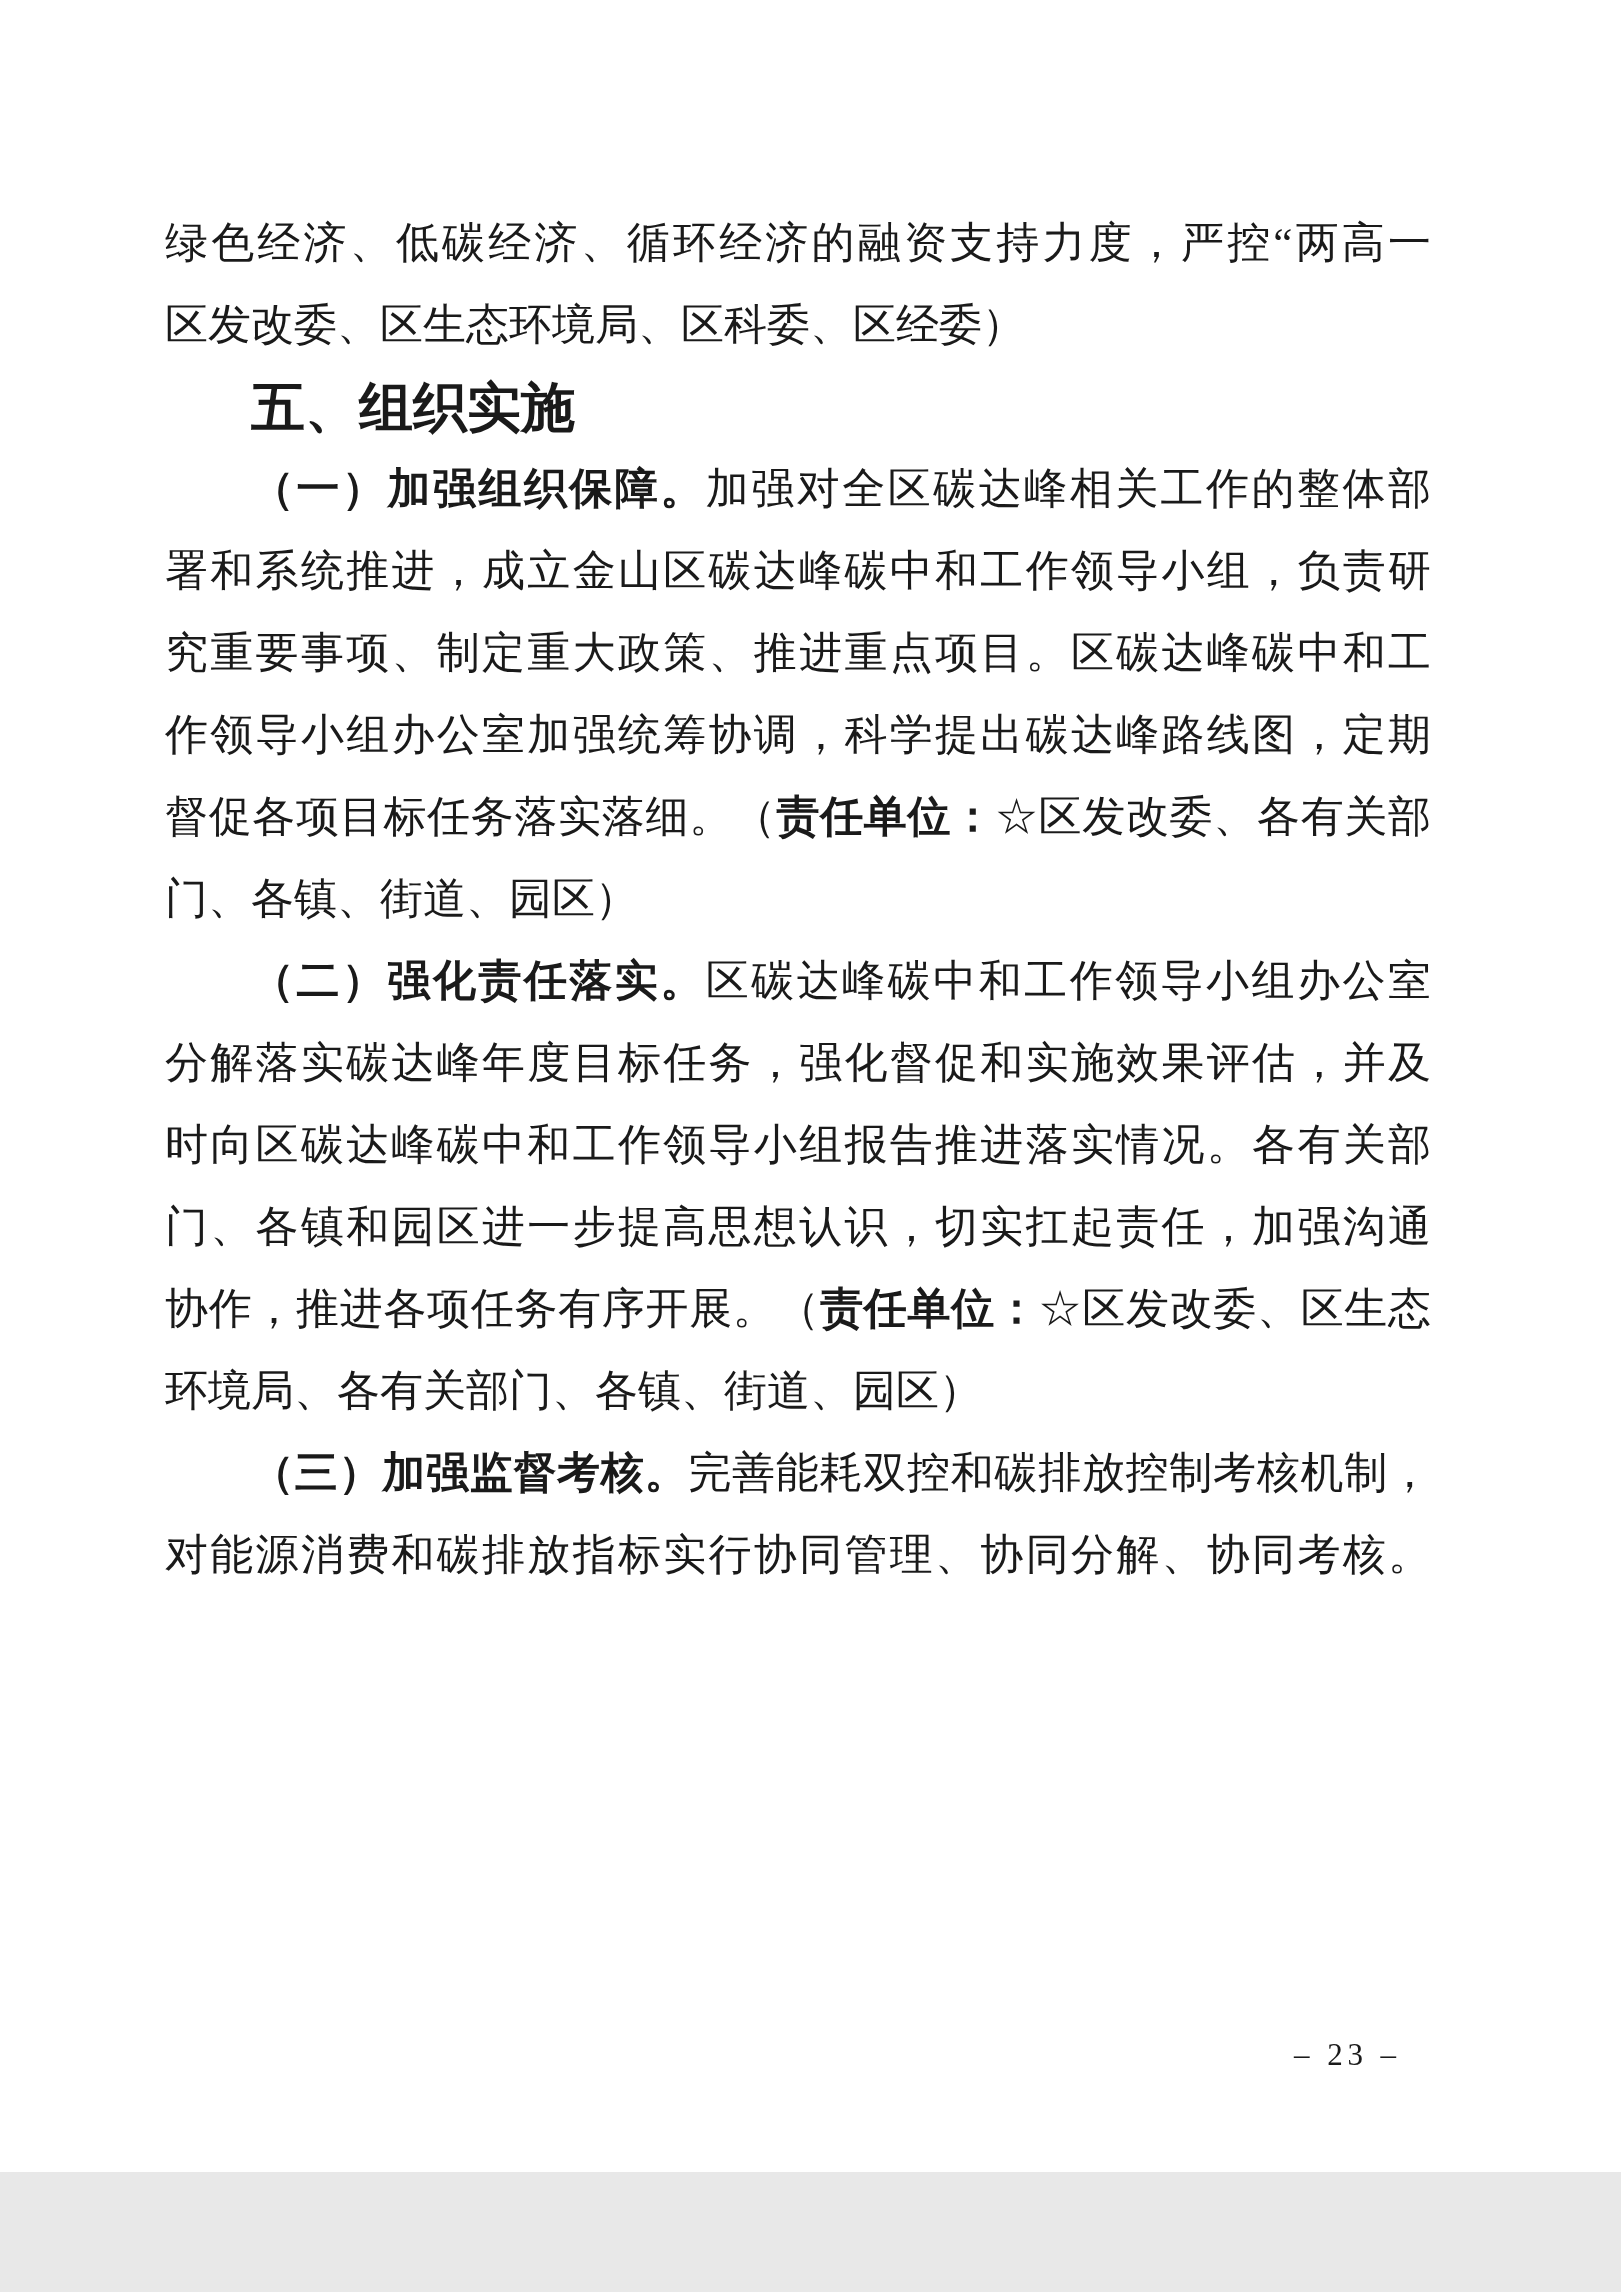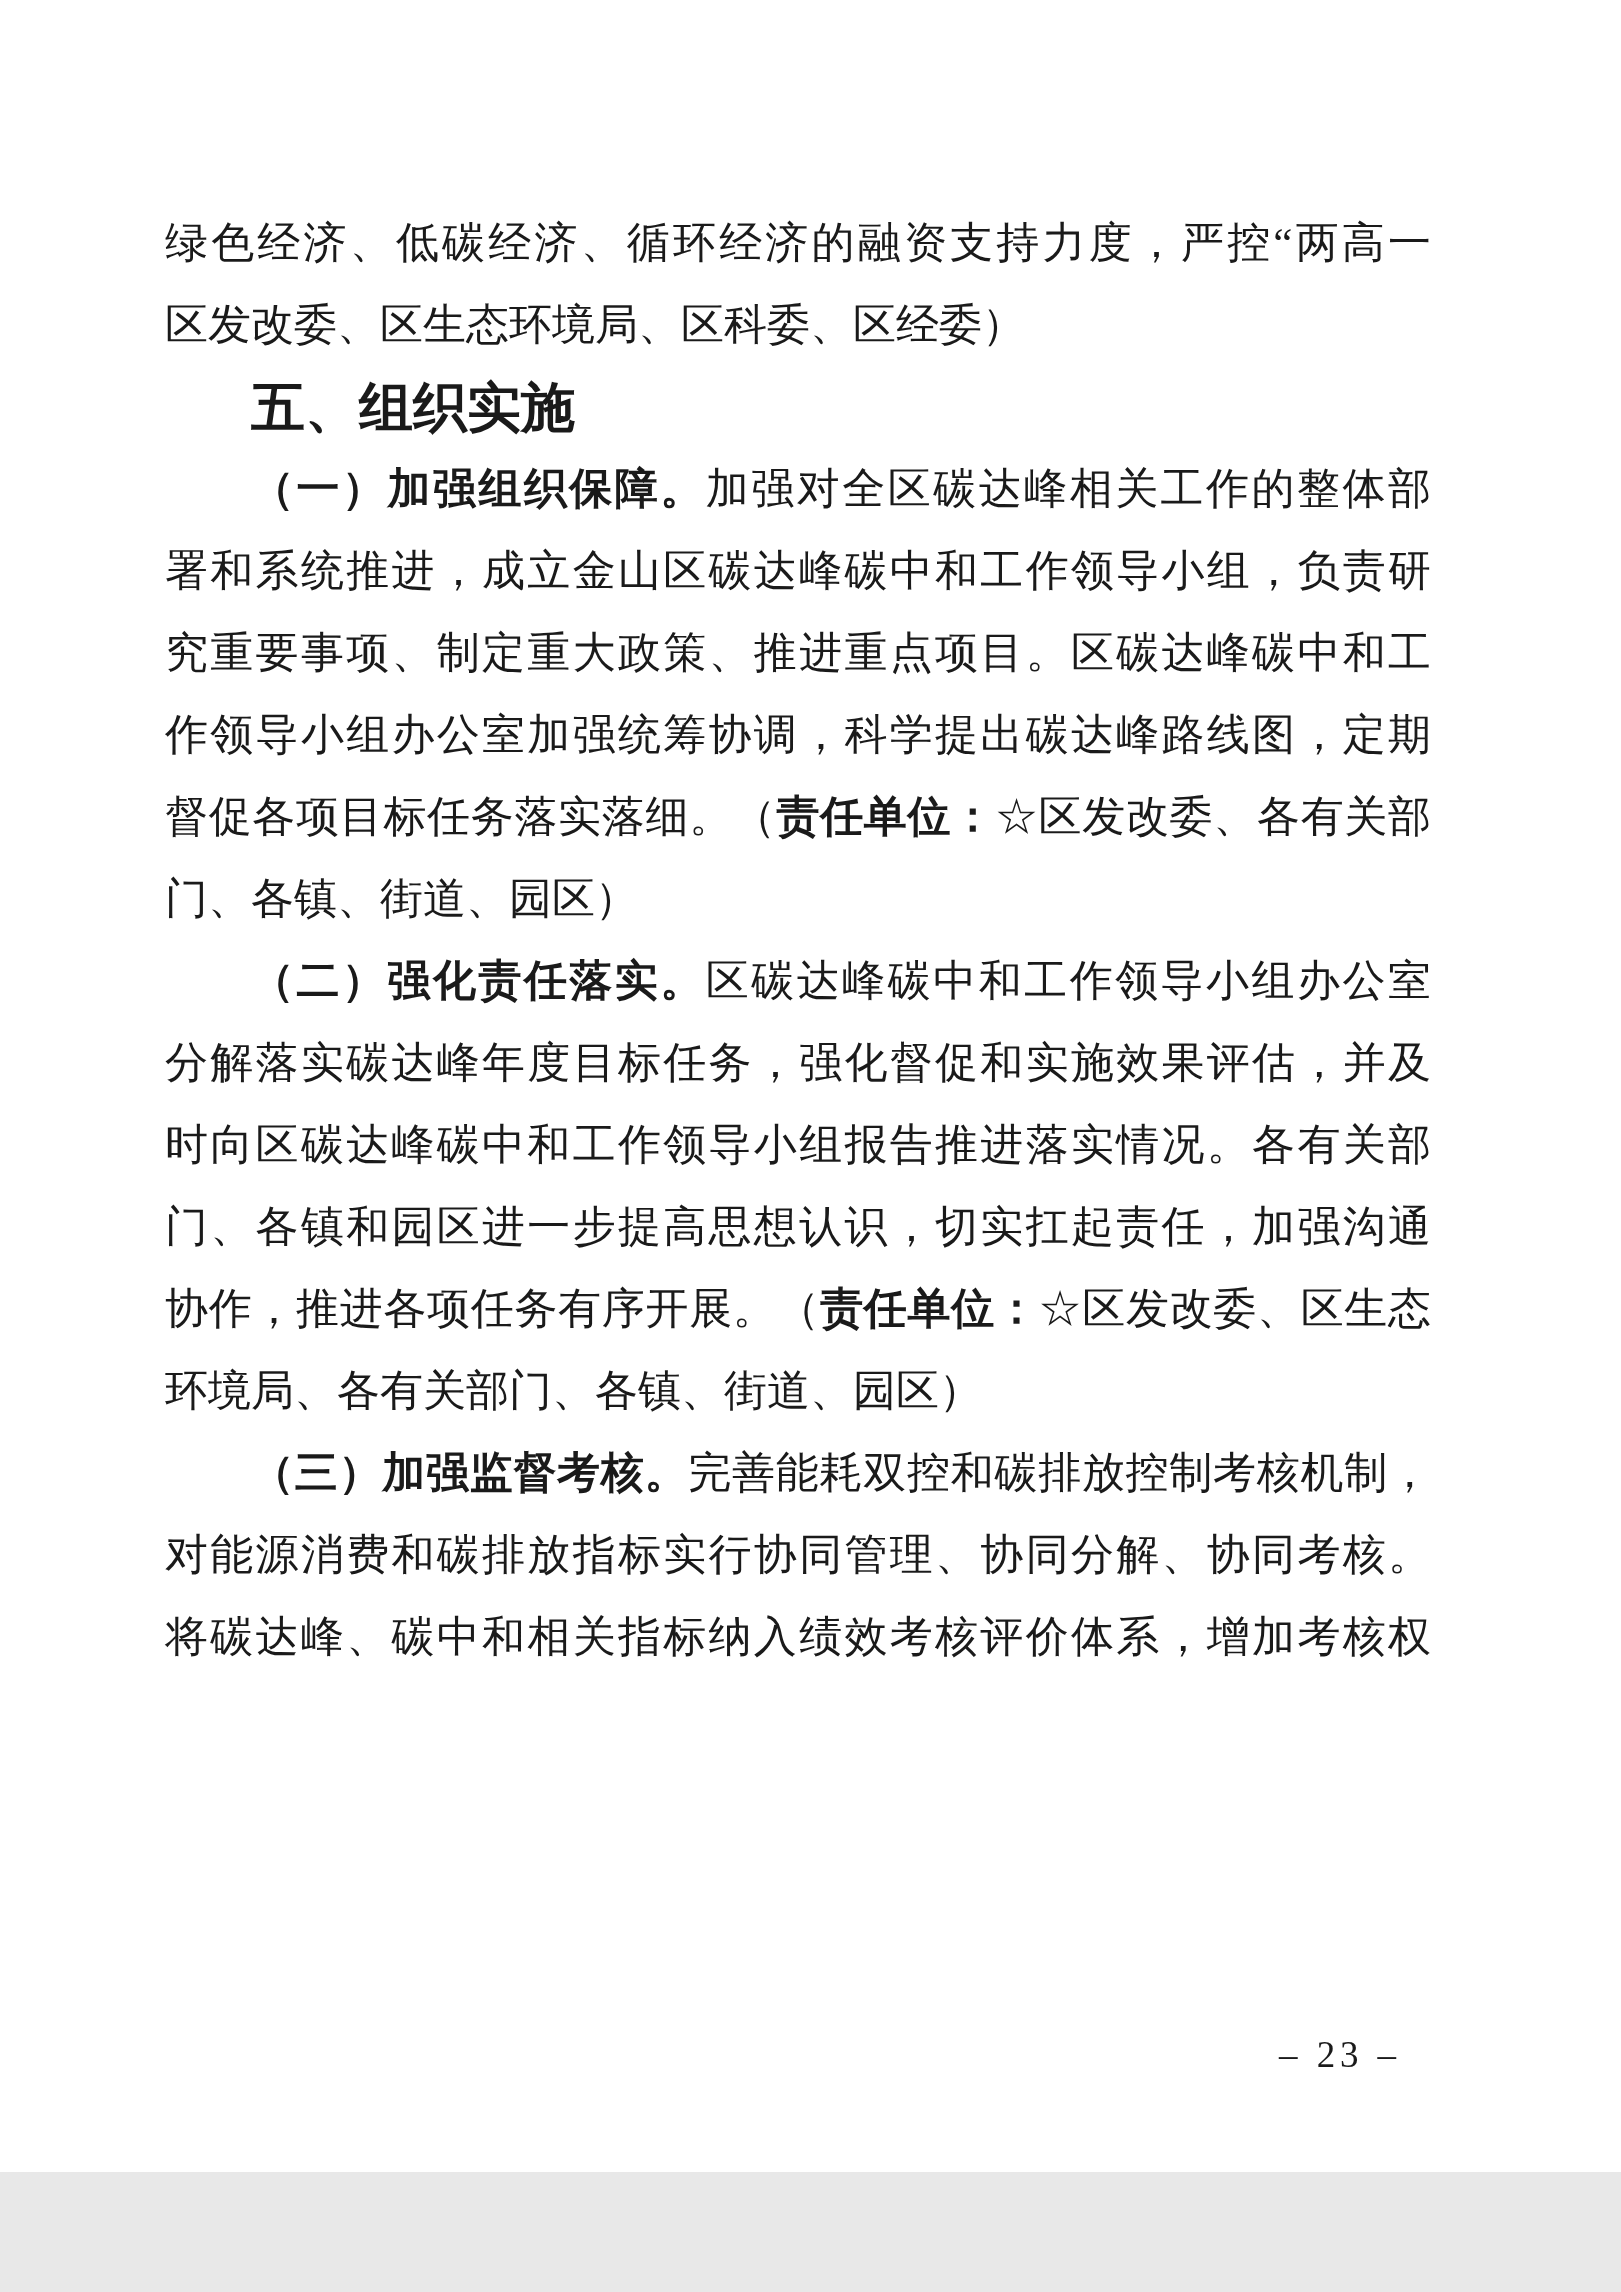--- a/index.html
+++ b/index.html
@@ -33,21 +33,21 @@
     font-size:54px;
     text-align-last:left;
   }
   .seg { font-weight:400; }
   .seg.b { font-weight:700; }
   .page-number {
     position:absolute;
     top:2014px;
     right:220px;
     height:82px; line-height:82px;
-    font-size:37px;
+    font-size:31px;
     letter-spacing:4.9px;
     font-family:"Liberation Serif","DejaVu Serif",serif;
     color:var(--ink);
   }
 </style>
 </head>
 <body>
 
 <div class="page">
   <div class="text-block">
@@ -61,17 +61,16 @@
       <div class="line fill"><span class="seg">督促各项目标任务落实落细。（</span><span class="seg b">责任单位：</span><span class="seg">☆区发改委、各有关部</span></div>
       <div class="line"><span class="seg">门、各镇、街道、园区）</span></div>
       <div class="line fill indent"><span class="seg b">（二）强化责任落实。</span><span class="seg">区碳达峰碳中和工作领导小组办公室</span></div>
       <div class="line fill"><span class="seg">分解落实碳达峰年度目标任务，强化督促和实施效果评估，并及</span></div>
       <div class="line fill"><span class="seg">时向区碳达峰碳中和工作领导小组报告推进落实情况。各有关部</span></div>
       <div class="line fill"><span class="seg">门、各镇和园区进一步提高思想认识，切实扛起责任，加强沟通</span></div>
       <div class="line fill"><span class="seg">协作，推进各项任务有序开展。（</span><span class="seg b">责任单位：</span><span class="seg">☆区发改委、区生态</span></div>
       <div class="line"><span class="seg">环境局、各有关部门、各镇、街道、园区）</span></div>
       <div class="line fill indent"><span class="seg b">（三）加强监督考核。</span><span class="seg">完善能耗双控和碳排放控制考核机制，</span></div>
       <div class="line fill"><span class="seg">对能源消费和碳排放指标实行协同管理、协同分解、协同考核。</span></div>
-      <div class="line fill"><span class="seg">将碳达峰、碳中和相关指标纳入绩效考核评价体系，增加考核权</span></div>
     </div>
   <div class="page-number">– 23 –</div>
 </div>
 
 
 </body></html>

